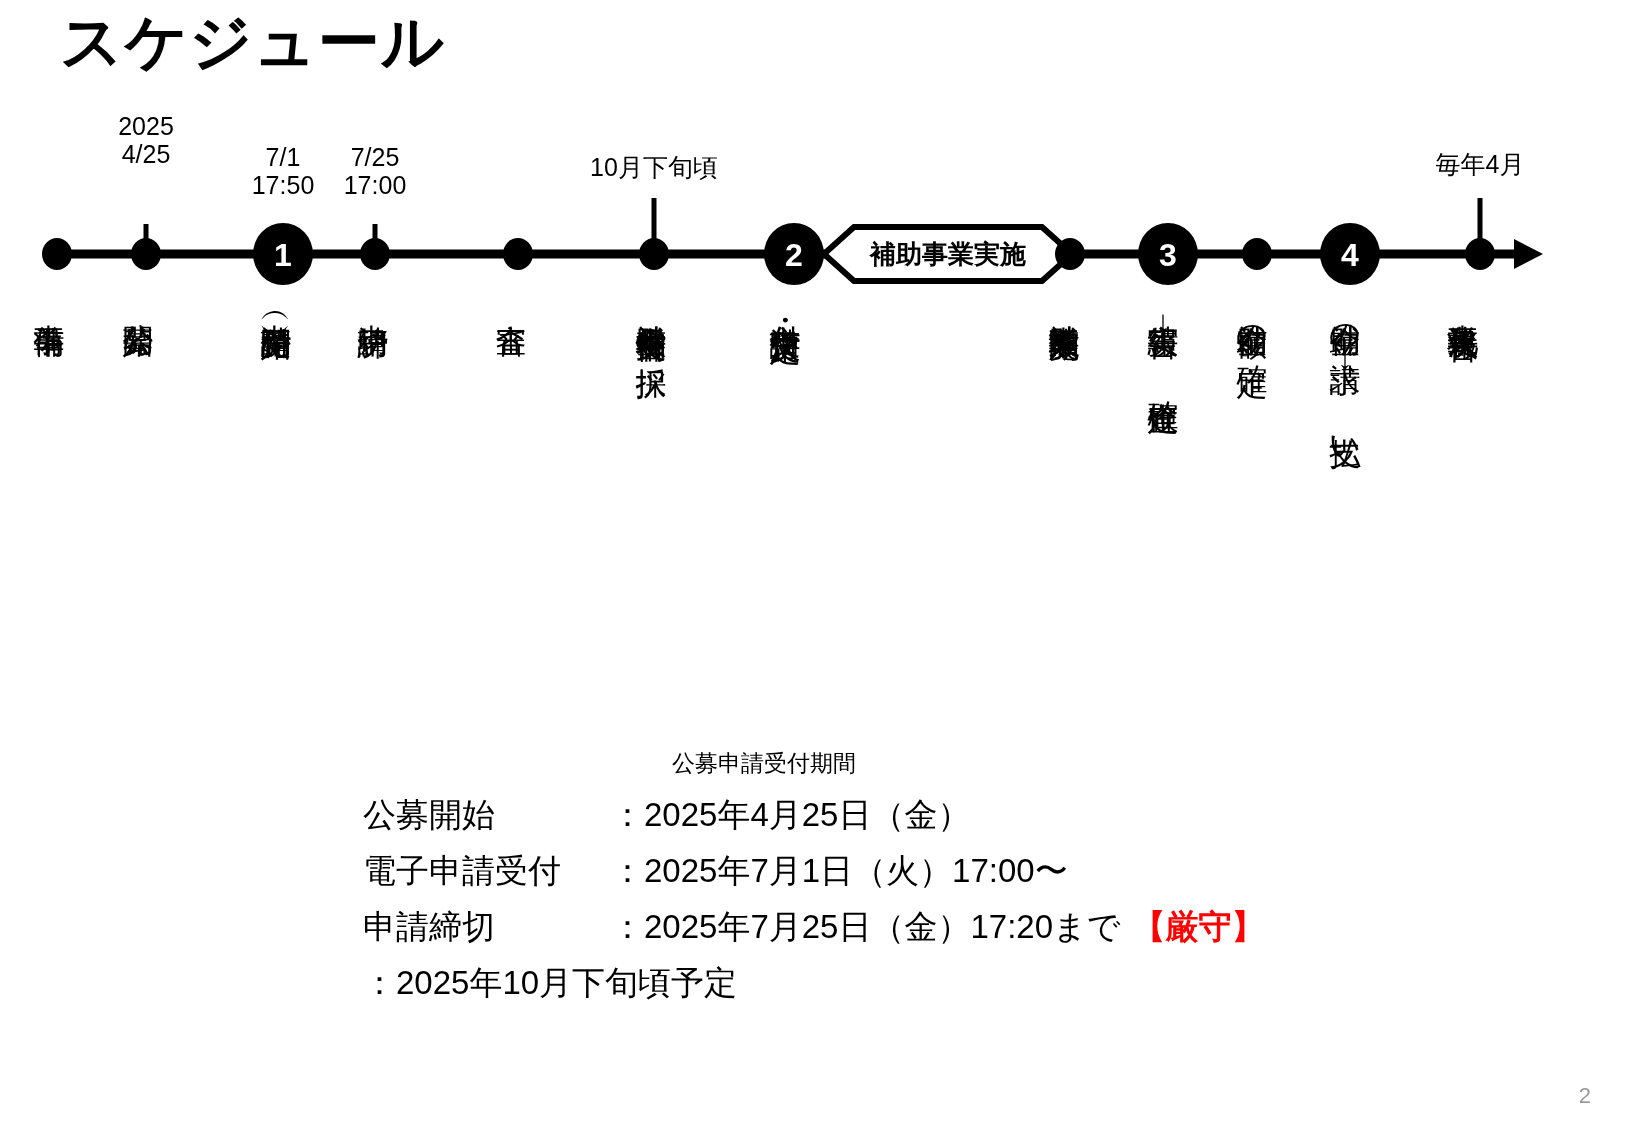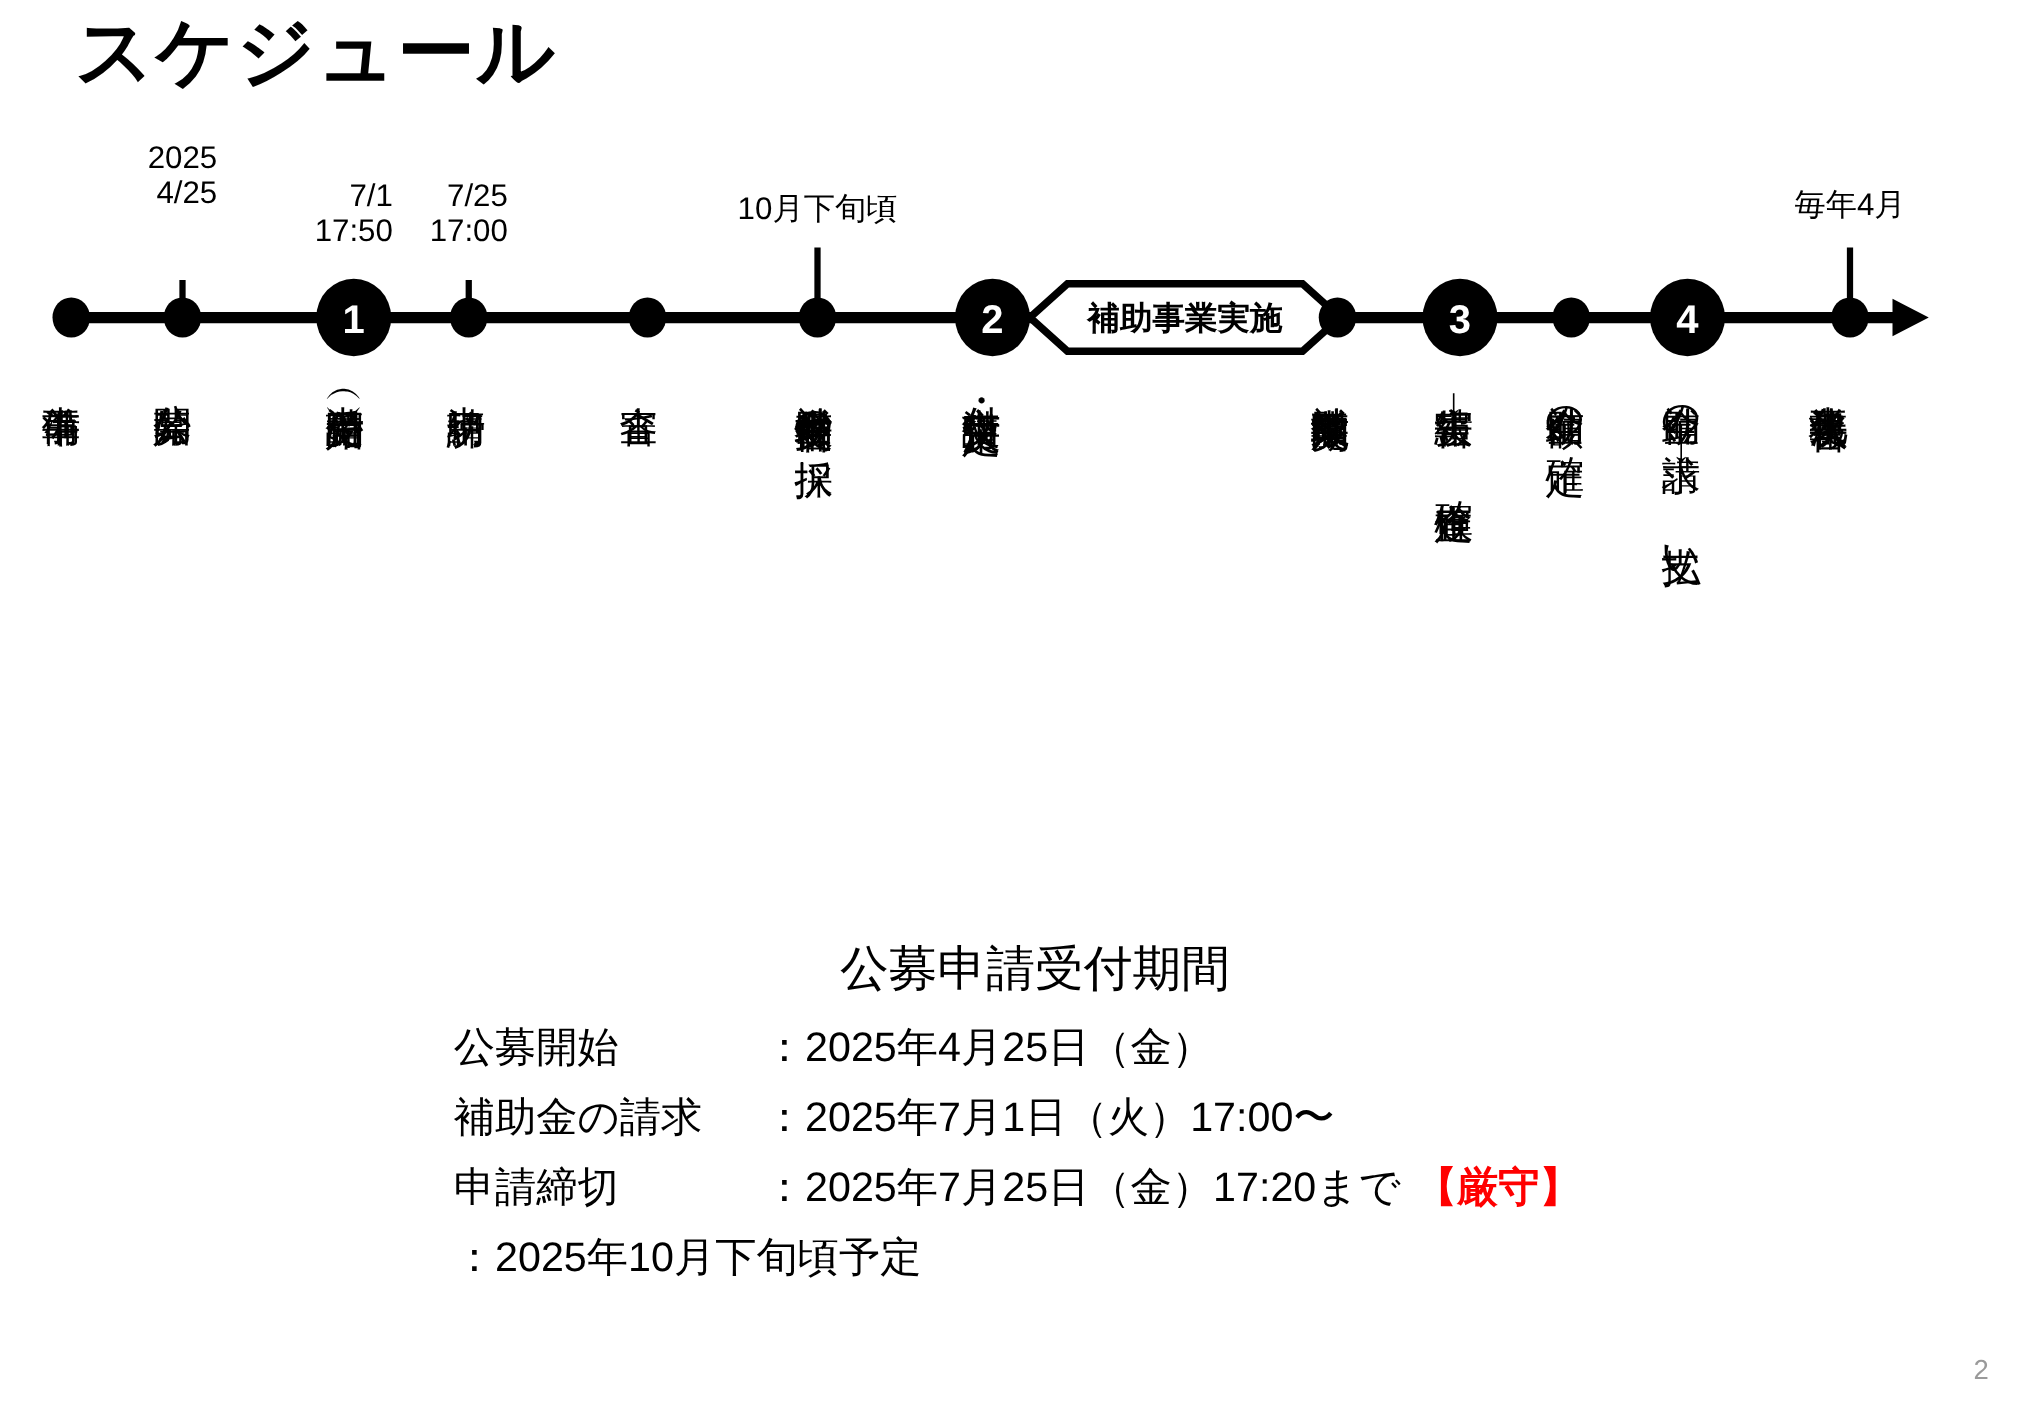--- a/index.html
+++ b/index.html
@@ -35,21 +35,21 @@
     top: 0;
     width: 1625px;
     height: 300px;
   }
 
   
   .date-callout {
     position: absolute;
     font-size: 25px;
     line-height: 1.12;
-    text-align: right;
+    text-align: center;
     white-space: pre-line;
     transform: translateX(-50%);
     color: #000;
   }
   .tick-stem {
     position: absolute;
     width: 5px;
     background: #000;
     transform: translateX(-50%);
   }
@@ -76,21 +76,21 @@
   }
 
   
   #detail-block {
     position: absolute;
     left: 0;
     top: 748px;
     width: 1625px;
   }
   #detail-heading {
-    font-size: 39px;
+    font-size: 23px;
     margin-left: 672px;
     margin-bottom: 14px;
     white-space: nowrap;
   }
   .detail-row {
     display: flex;
     align-items: baseline;
     margin-left: 363px;
     margin-bottom: 11px;
     font-size: 33px;
@@ -214,21 +214,21 @@
 
 <div id="detail-block">
   <div id="detail-heading">公募申請受付期間</div>
   <div id="detail-rows">
       <div class="detail-row">
         <span class="detail-term">公募開始</span>
         <span class="detail-colon">：</span>
         <span class="detail-value">2025年4月25日（金）</span>
       </div>
       <div class="detail-row">
-        <span class="detail-term">補助金の請求</span>
+        <span class="detail-term">電子申請受付</span>
         <span class="detail-colon">：</span>
         <span class="detail-value">2025年7月1日（火）17:00〜</span>
       </div>
       <div class="detail-row">
         <span class="detail-term">申請締切</span>
         <span class="detail-colon">：</span>
         <span class="detail-value">2025年7月25日（金）17:20まで</span>
         <span class="detail-emph">【厳守】</span>
       </div>
       <div class="detail-row">

